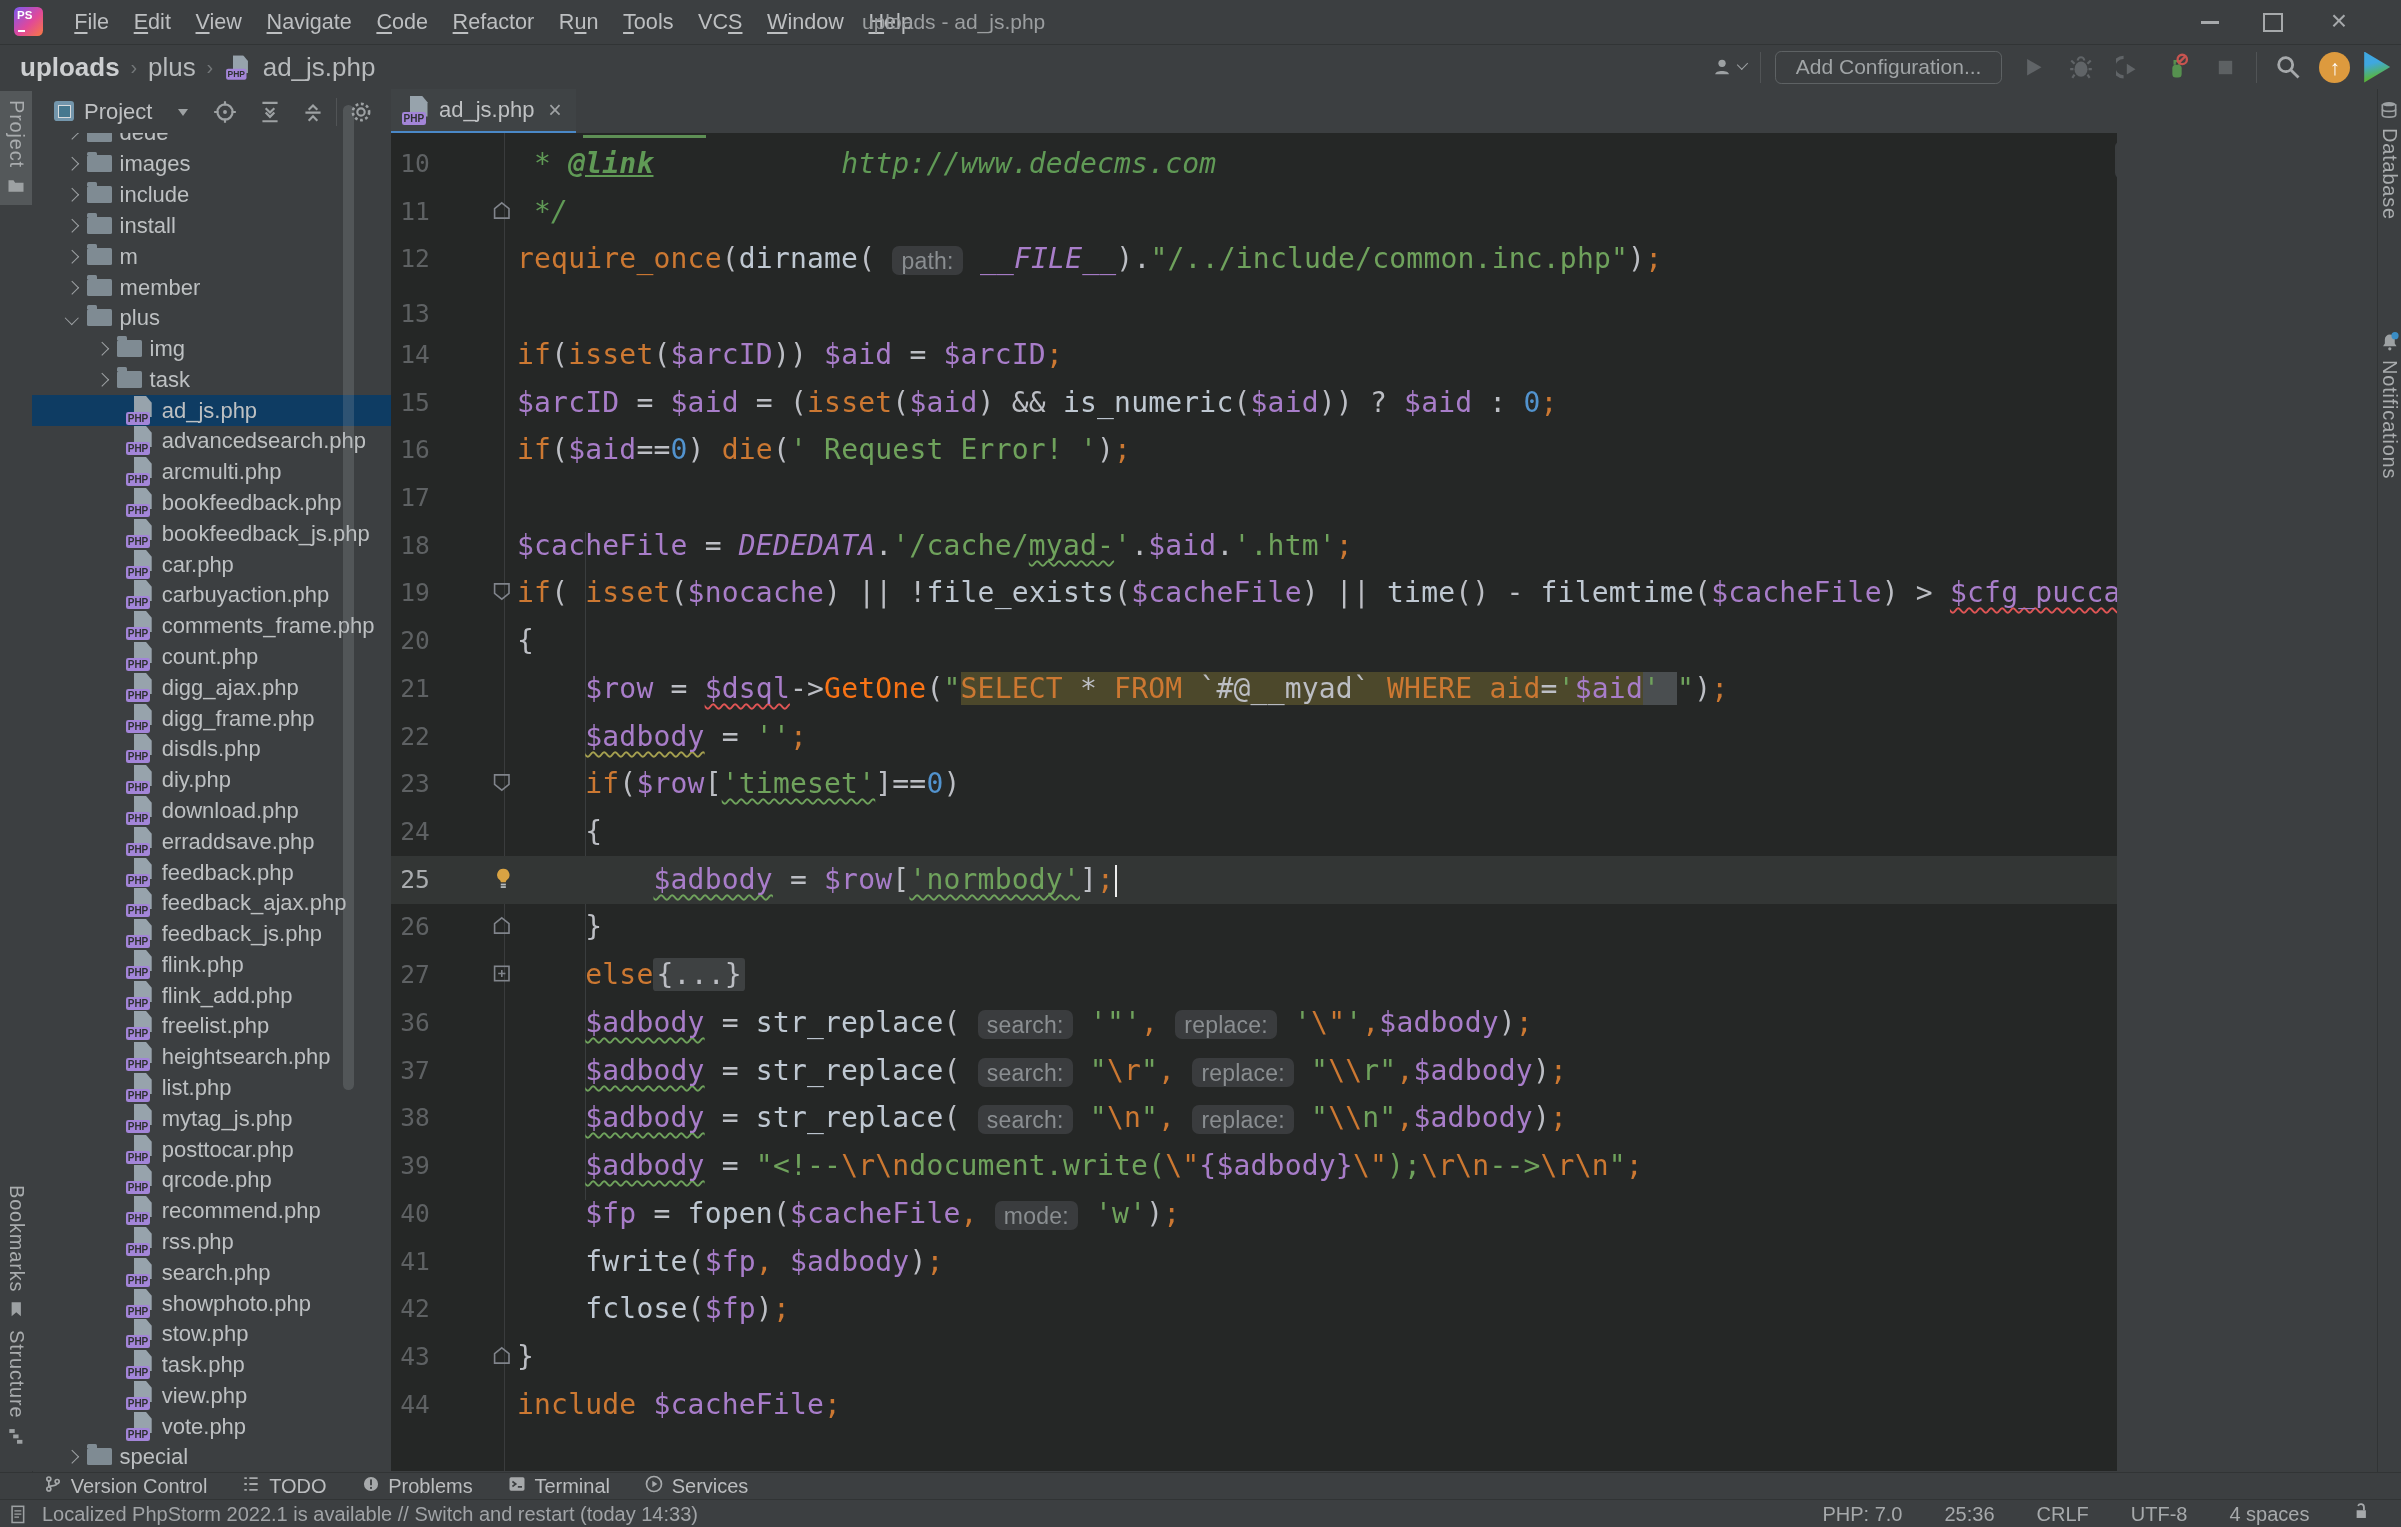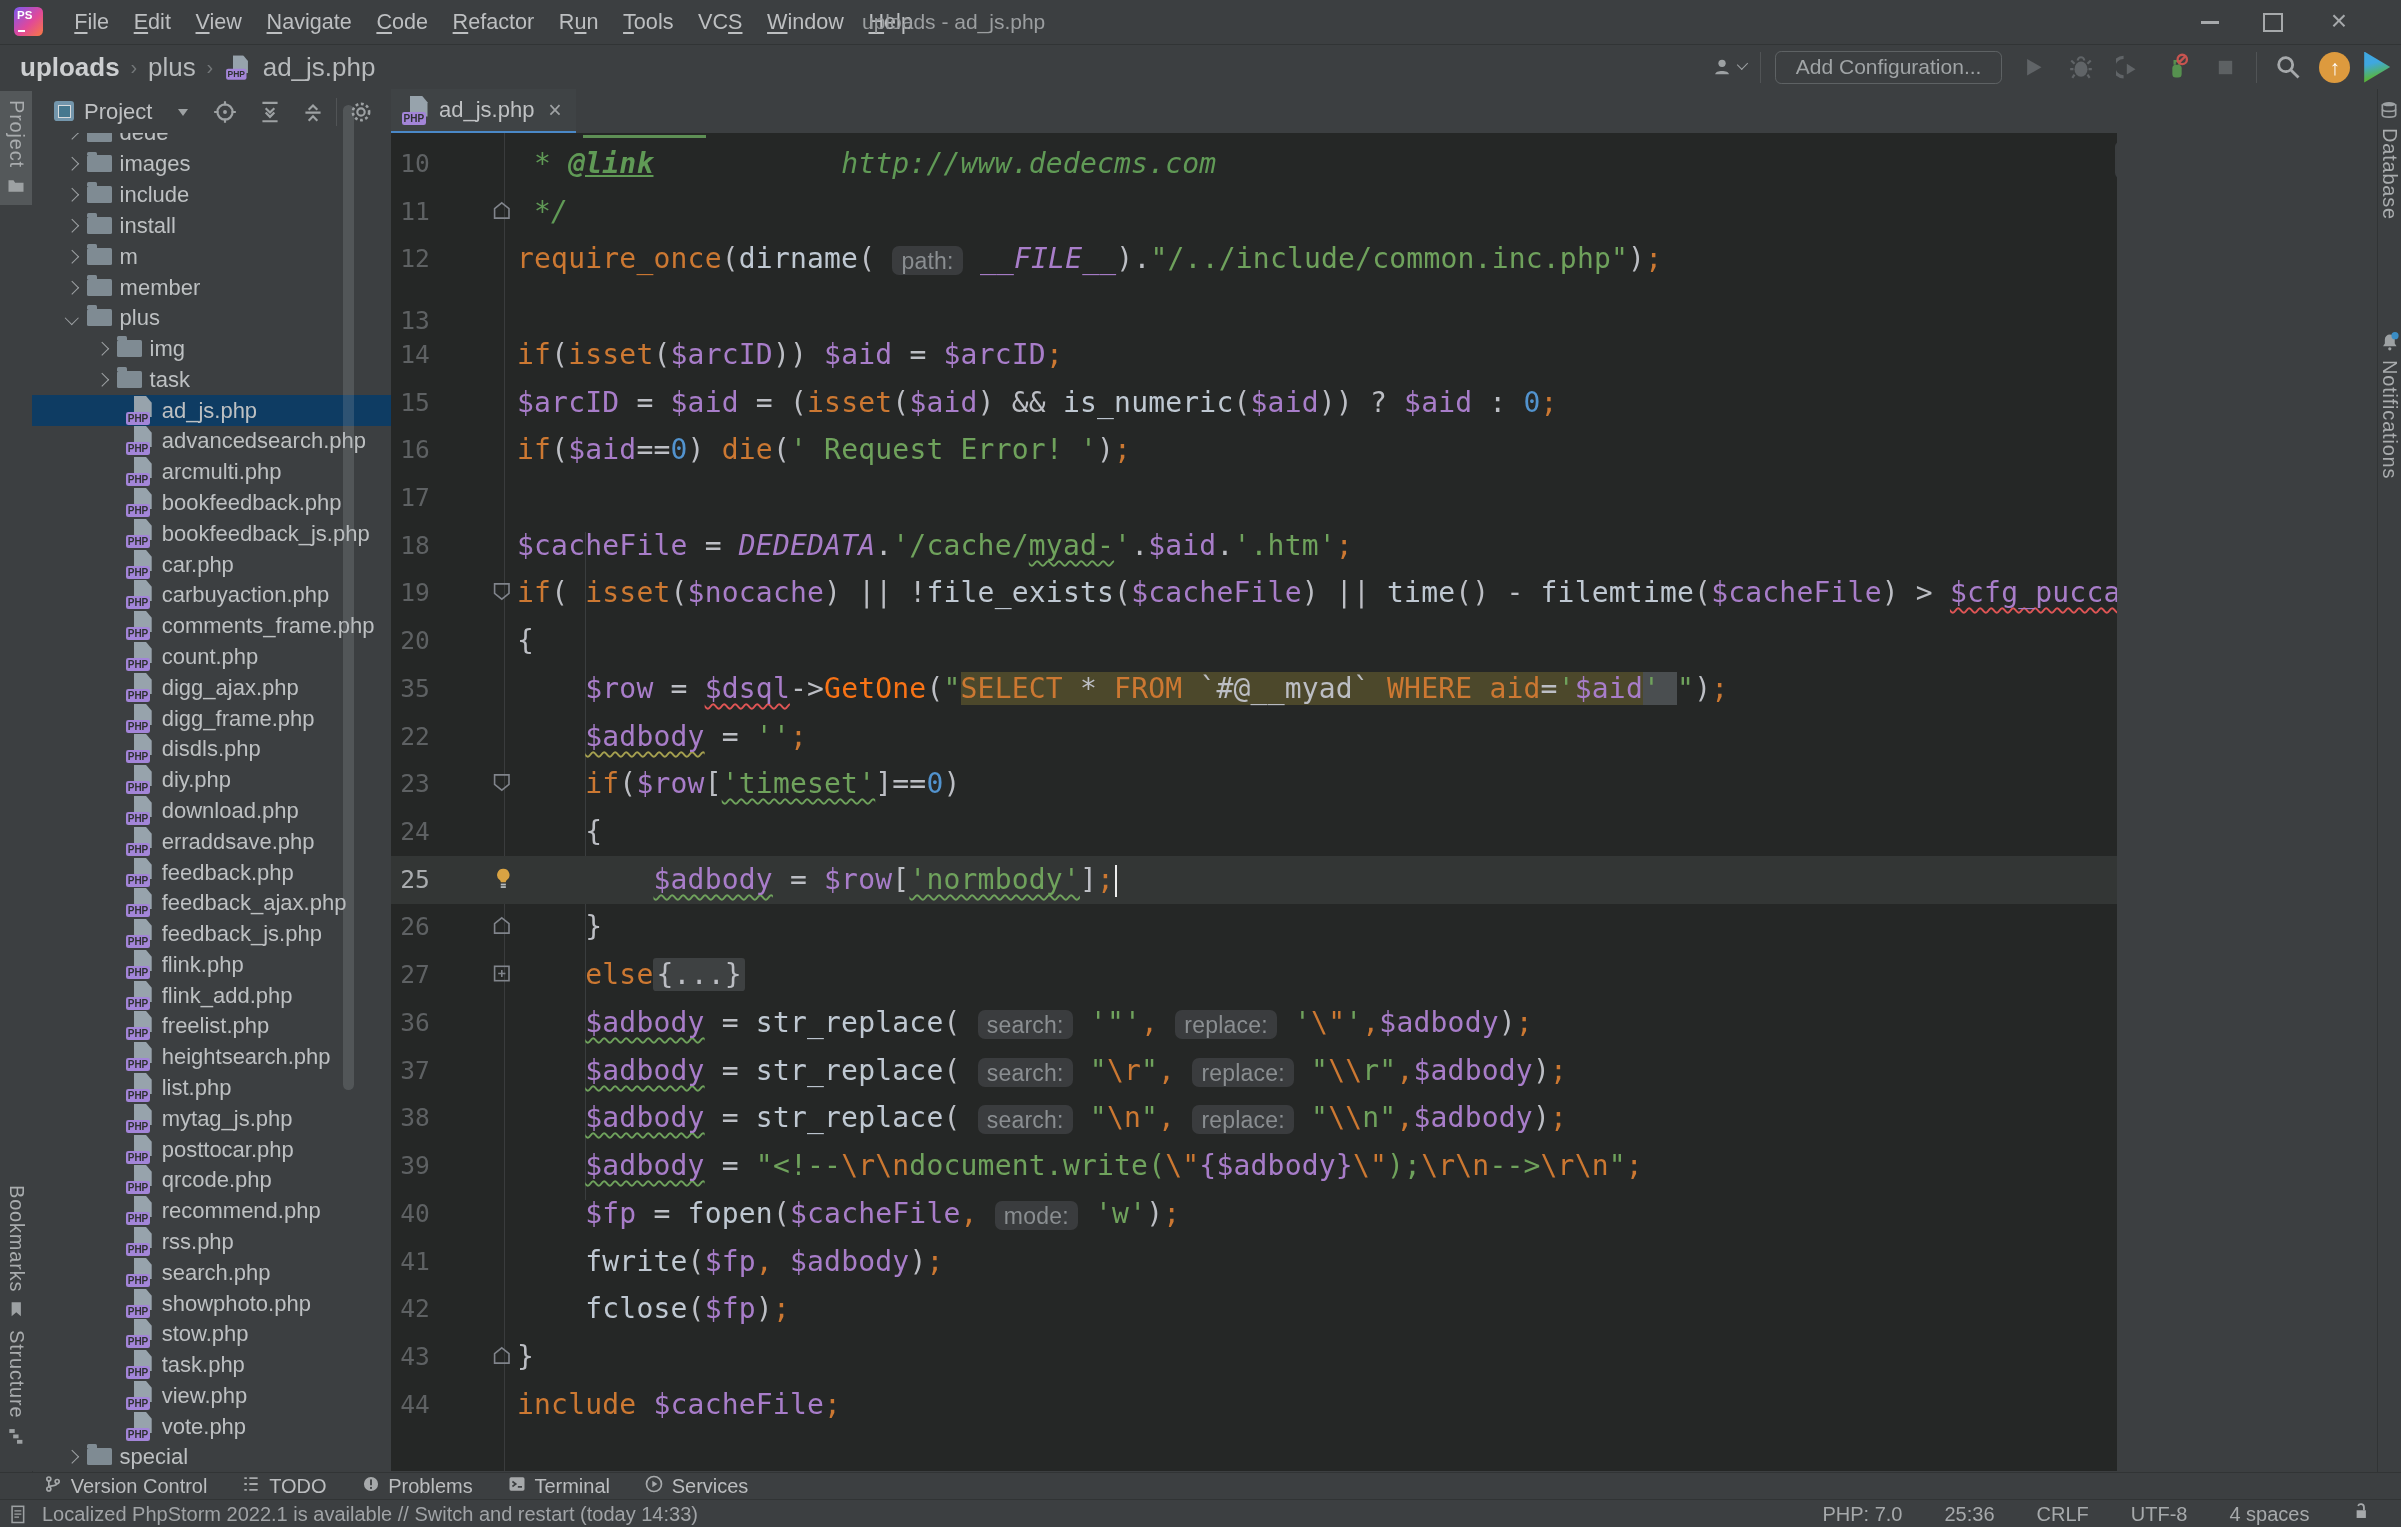--- a/index.html
+++ b/index.html
@@ -617,21 +617,21 @@
           <span class="num">11</span>
           <span class="gic"><svg width="21.6" height="21.6" viewBox="0 0 24 24">
               <path d="M12 3.5 L20 10 V20.5 H4 V10 Z" fill="none" stroke="#80848B" stroke-width="1.8"></path>
             </svg></span>
           <span class="codeln"><span class="t-c"> */</span></span>
         </div>
         <div class="cl" style="top: 102px;">
           <span class="num">12</span>
           <span class="codeln"><span class="t-k">require_once</span><span class="t-d">(</span><span class="t-f">dirname</span><span class="t-d">( </span><span class="t-h">path:</span><span class="t-d"> </span><span class="t-ct">__FILE__</span><span class="t-d">).</span><span class="t-s">"/../include/common.inc.php"</span><span class="t-d">)</span><span class="t-k">;</span></span>
         </div>
-        <div class="cl" style="top: 164px;">
+        <div class="cl" style="top: 157px;">
           <span class="num">13</span>
           <span class="codeln"></span>
         </div>
         <div class="cl" style="top: 198px;">
           <span class="num">14</span>
           <span class="codeln"><span class="t-k">if</span><span class="t-d">(</span><span class="t-k">isset</span><span class="t-d">(</span><span class="t-v">$arcID</span><span class="t-d">)) </span><span class="t-v">$aid</span><span class="t-d"> = </span><span class="t-v">$arcID</span><span class="t-k">;</span></span>
         </div>
         <div class="cl" style="top: 246px;">
           <span class="num">15</span>
           <span class="codeln"><span class="t-v">$arcID</span><span class="t-d"> = </span><span class="t-v">$aid</span><span class="t-d"> = (</span><span class="t-k">isset</span><span class="t-d">(</span><span class="t-v">$aid</span><span class="t-d">) &amp;&amp; </span><span class="t-f">is_numeric</span><span class="t-d">(</span><span class="t-v">$aid</span><span class="t-d">)) ? </span><span class="t-v">$aid</span><span class="t-d"> : </span><span class="t-n">0</span><span class="t-k">;</span></span>
@@ -653,21 +653,21 @@
           <span class="gic"><svg width="21.6" height="21.6" viewBox="0 0 24 24">
               <path d="M4 3.5 H20 V14 L12 20.5 L4 14 Z" fill="none" stroke="#80848B" stroke-width="1.8"></path>
             </svg></span>
           <span class="codeln"><span class="t-k">if</span><span class="t-d">( </span><span class="t-k">isset</span><span class="t-d">(</span><span class="t-v">$nocache</span><span class="t-d">) || !</span><span class="t-f">file_exists</span><span class="t-d">(</span><span class="t-v">$cacheFile</span><span class="t-d">) || </span><span class="t-f">time</span><span class="t-d">() - </span><span class="t-f">filemtime</span><span class="t-d">(</span><span class="t-v">$cacheFile</span><span class="t-d">) &gt; </span><span class="t-v t-wr">$cfg_puccache_time</span><span class="t-d"> )</span></span>
         </div>
         <div class="cl" style="top: 484px;">
           <span class="num">20</span>
           <span class="codeln"><span class="t-d">{</span></span>
         </div>
         <div class="cl" style="top: 532px;">
-          <span class="num">35</span>
+          <span class="num">21</span>
           <span class="codeln"><span class="t-d">    </span><span class="t-v">$row</span><span class="t-d"> = </span><span class="t-v t-wr">$dsql</span><span class="t-d">-&gt;</span><span class="t-m">GetOne</span><span class="t-d">(</span><span class="t-s">"</span><span class="t-k t-q">SELECT</span><span class="t-d t-q"> * </span><span class="t-k t-q">FROM</span><span class="t-d t-q"> `#@__myad` </span><span class="t-k t-q">WHERE</span><span class="t-d t-q"> </span><span class="t-k t-q">aid</span><span class="t-d t-q">=</span><span class="t-s t-q">'</span><span class="t-v t-q">$aid</span><span class="t-s t-g">' </span><span class="t-s">"</span><span class="t-d">)</span><span class="t-k">;</span></span>
         </div>
         <div class="cl" style="top: 580px;">
           <span class="num">22</span>
           <span class="codeln"><span class="t-d">    </span><span class="t-v t-wy">$adbody</span><span class="t-d"> = </span><span class="t-s">''</span><span class="t-k">;</span></span>
         </div>
         <div class="cl" style="top: 627px;">
           <span class="num">23</span>
           <span class="gic"><svg width="21.6" height="21.6" viewBox="0 0 24 24">
               <path d="M4 3.5 H20 V14 L12 20.5 L4 14 Z" fill="none" stroke="#80848B" stroke-width="1.8"></path>

